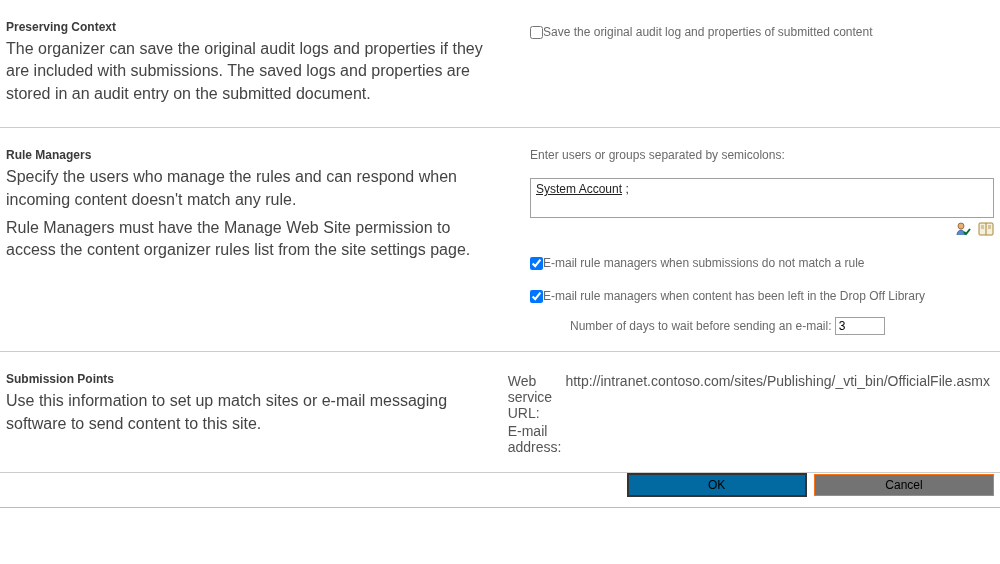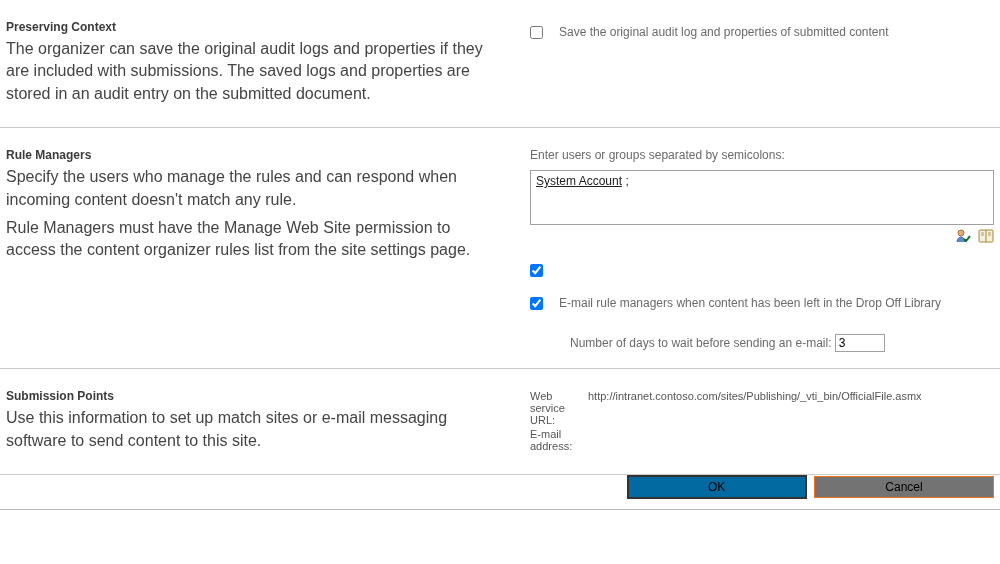--- a/index.html
+++ b/index.html
@@ -36,74 +36,74 @@
   }
   .section-desc {
     color: #444;
     font-size: 16px;
     line-height: 1.4;
     margin-bottom: 6px;
   }
   .checkbox-row {
     display: flex;
     align-items: center;
-    gap: 16px;
+    gap: 0;
     margin-top: 4px;
     color: #6a6a6a;
   }
   .checkbox-row.indent {
     margin-top: 18px;
   }
   input[type="checkbox"] {
     margin: 2px 0 0 0;
     width: 13px;
     height: 13px;
     flex-shrink: 0;
   }
   .field-label {
     color: #6a6a6a;
-    margin-bottom: 8px;
+    margin-bottom: 16px;
   }
   .people-box {
     width: 100%;
-    height: 55px;
+    height: 40px;
     border: 1px solid #a0a0a0;
     padding: 3px 5px;
     font-family: Tahoma, sans-serif;
     font-size: 12px;
     color: #222;
     resize: none;
   }
   .people-box .entity {
     text-decoration: underline;
   }
   .people-icons {
     text-align: right;
     margin-top: 3px;
   }
   .people-icons svg {
     vertical-align: middle;
     margin-left: 4px;
     cursor: pointer;
   }
   .days-row {
-    margin-top: 24px;
+    margin-top: 14px;
     margin-left: 40px;
     color: #6a6a6a;
   }
   .days-input {
     width: 50px;
     border: 1px solid #a0a0a0;
     padding: 1px 3px;
     font-family: Tahoma, sans-serif;
     font-size: 12px;
   }
   .kv-table {
     border-collapse: collapse;
-    font-size: 11px;
+    font-size: 14px;
     color: #555;
   }
   .kv-table td {
     vertical-align: top;
     padding: 1px 4px 1px 0;
   }
   .button-row {
     text-align: right;
     padding: 0 6px 10px 0;
     border-bottom: 1px solid #bbb;
@@ -167,20 +167,21 @@
           <line x1="3" y1="5" x2="6" y2="5" stroke="#a8863a" stroke-width="0.8"></line>
           <line x1="3" y1="7" x2="6" y2="7" stroke="#a8863a" stroke-width="0.8"></line>
           <line x1="10" y1="5" x2="13" y2="5" stroke="#a8863a" stroke-width="0.8"></line>
           <line x1="10" y1="7" x2="13" y2="7" stroke="#a8863a" stroke-width="0.8"></line>
         </svg>
       </span>
     </div>
 
     <div class="checkbox-row indent">
       <input type="checkbox" checked="" style="">
+      <span>E-mail rule managers when submissions do not match a rule</span>
     </div>
 
     <div class="checkbox-row indent">
       <input type="checkbox" checked="" style="">
       <span>E-mail rule managers when content has been left in the Drop Off Library</span>
     </div>
 
     <div class="days-row">
       <span>Number of days to wait before sending an e-mail:</span>
       <input type="text" class="days-input" value="3" style="">

